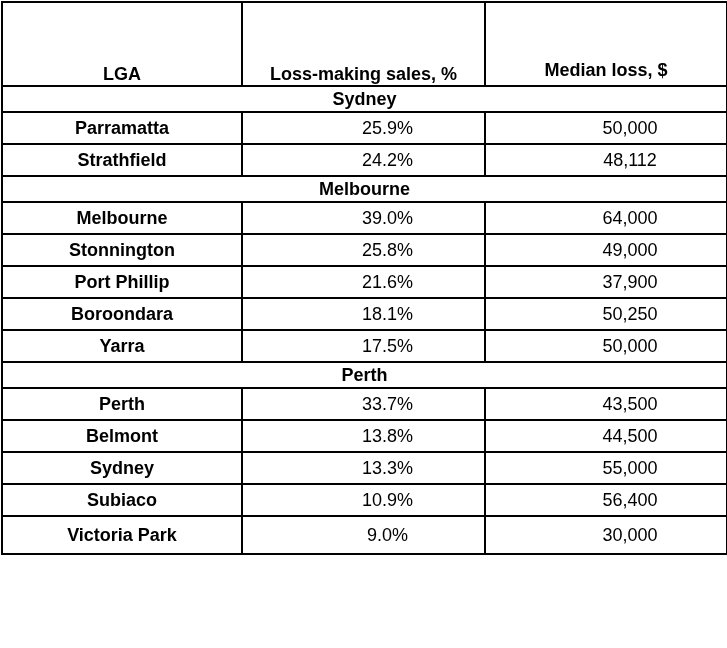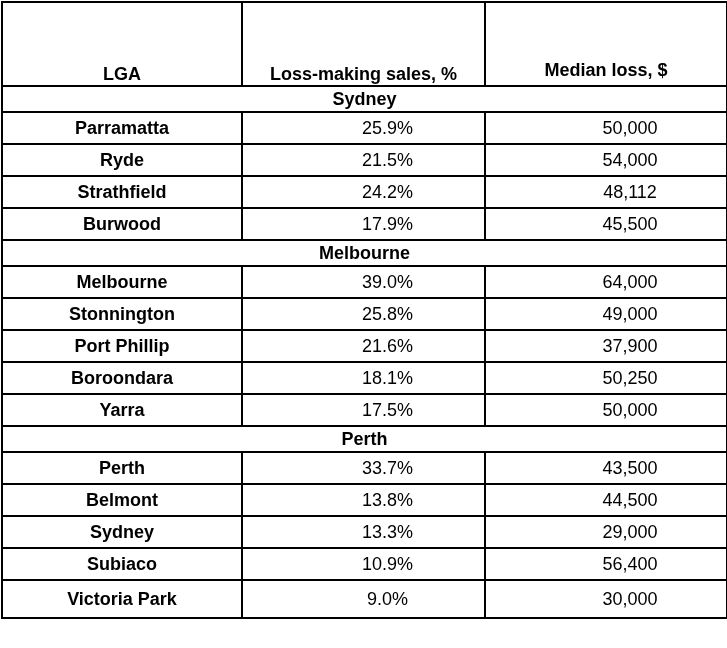--- a/index.html
+++ b/index.html
@@ -83,33 +83,23 @@
 
       <tr class="section-row">
         <td colspan="3">Sydney</td>
       </tr>
       <tr class="data-row">
         <td class="lga-name">Parramatta</td>
         <td class="num">25.9%</td>
         <td class="num">50,000</td>
       </tr>
       <tr class="data-row">
-        <td class="lga-name">Ryde</td>
-        <td class="num">21.5%</td>
-        <td class="num">54,000</td>
-      </tr>
-      <tr class="data-row">
         <td class="lga-name">Strathfield</td>
         <td class="num">24.2%</td>
         <td class="num">48,112</td>
-      </tr>
-      <tr class="data-row">
-        <td class="lga-name">Burwood</td>
-        <td class="num">17.9%</td>
-        <td class="num">45,500</td>
       </tr>
 
       <tr class="section-row">
         <td colspan="3">Melbourne</td>
       </tr>
       <tr class="data-row">
         <td class="lga-name">Melbourne</td>
         <td class="num">39.0%</td>
         <td class="num">64,000</td>
       </tr>
@@ -143,21 +133,21 @@
         <td class="num">43,500</td>
       </tr>
       <tr class="data-row">
         <td class="lga-name">Belmont</td>
         <td class="num">13.8%</td>
         <td class="num">44,500</td>
       </tr>
       <tr class="data-row">
         <td class="lga-name">Sydney</td>
         <td class="num">13.3%</td>
-        <td class="num">29,000</td>
+        <td class="num">55,000</td>
       </tr>
       <tr class="data-row">
         <td class="lga-name">Subiaco</td>
         <td class="num">10.9%</td>
         <td class="num">56,400</td>
       </tr>
       <tr class="data-row tall">
         <td class="lga-name">Victoria Park</td>
         <td class="num">9.0%</td>
         <td class="num">30,000</td>

